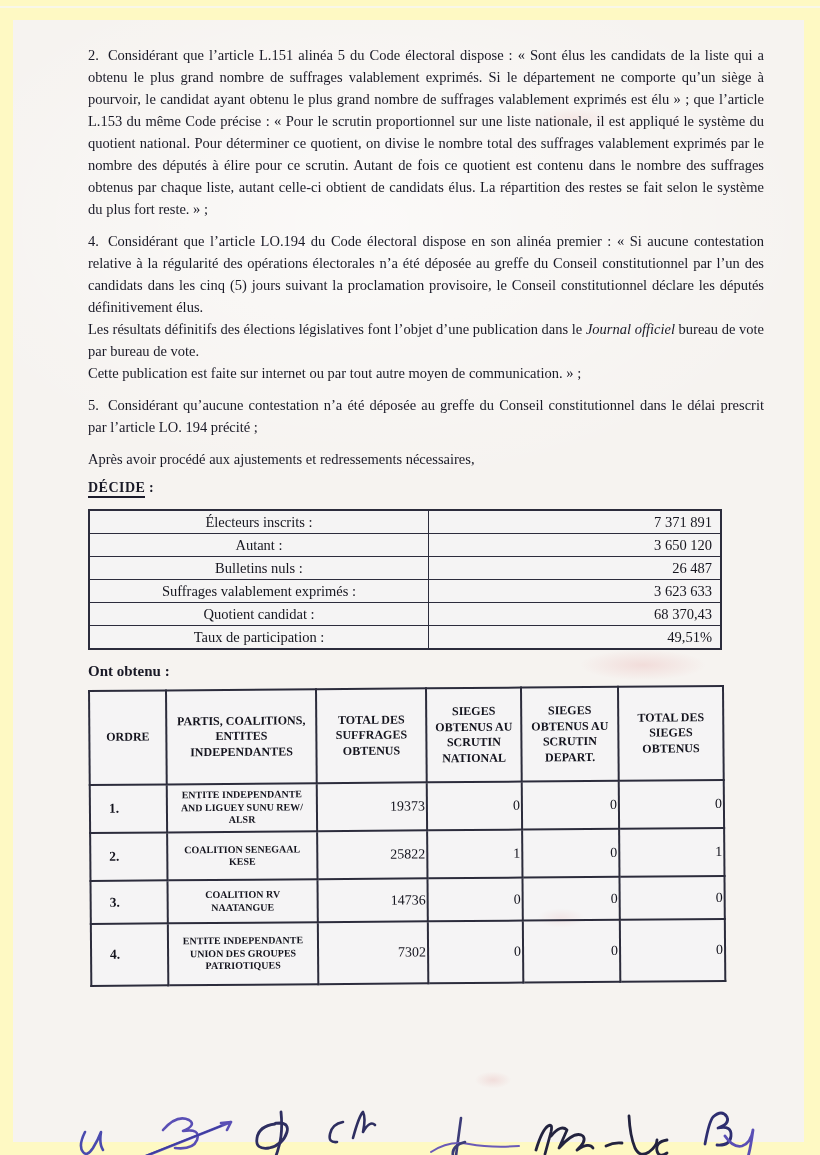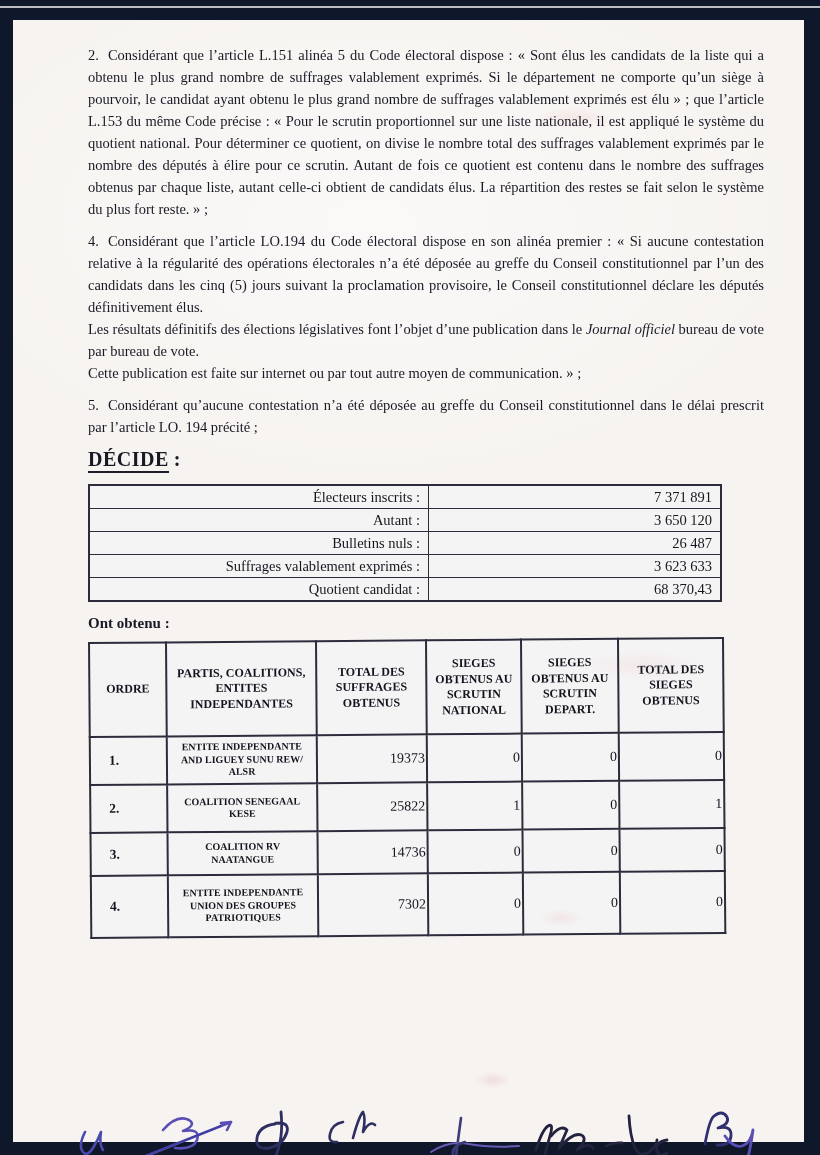--- a/index.html
+++ b/index.html
@@ -1,52 +1,52 @@
 <!DOCTYPE html>
 <html><head>
 <meta charset="utf-8">
 <style>
   html,body{margin:0;padding:0;background:#000;}
   .scan{
-    position:relative;width:820px;height:1155px;background:#0f172a;
+    position:relative;width:820px;height:1155px;background:#fef9c3;
     overflow:hidden;font-family:"Liberation Serif","DejaVu Serif",serif;
   }
   .scan .edge-line{
     position:absolute;left:0;top:6px;width:100%;height:2px;
     background:rgba(245,245,245,.75);
   }
   .page{
     position:absolute;left:13px;top:20px;width:791px;height:1122px;
     background-color:#f6f3f0;
     background-image:
       radial-gradient(90px 22px at 630px 645px, rgba(224,130,130,.20), transparent 70%),
       radial-gradient(60px 16px at 560px 98px,  rgba(224,140,140,.14), transparent 70%),
       radial-gradient(34px 14px at 548px 898px, rgba(215,110,110,.22), transparent 70%),
       radial-gradient(26px 12px at 480px 1060px,rgba(215,110,110,.16), transparent 70%),
       radial-gradient(600px 360px at 45% 18%,   rgba(255,255,255,.55), transparent 75%);
   }
   .content{position:absolute;left:75px;top:24px;width:676px;color:#191926;}
   p.para{margin:0 0 10px;text-align:justify;font-size:14.5px;line-height:22px;}
   .pnum{margin-right:9px;}
   .apres{margin:2px 0 12px;}
-  .decide-line{margin:2px 0 13px;font-size:20px;font-weight:bold;}
+  .decide-line{margin:2px 0 13px;font-size:14px;font-weight:bold;}
   .decide-underline{border-bottom:2.4px solid #1c1c2c;padding-bottom:1px;letter-spacing:.5px;}
   .article-para{margin:0 0 8px;}
   b.inlinehead{font-weight:bold;}
   i.joff{font-style:italic;}
 
   table.stats{
     border-collapse:collapse;width:634px;margin:2px 0 13px;
     border:2.4px solid #2c2c3c;background:rgba(244,246,249,.45);
   }
   table.stats td{
     border:1.9px solid #2c2c3c;font-size:14.5px;line-height:18px;
     padding:1px 8px;height:20px;color:#16161f;
   }
-  table.stats td.lbl{width:322px;text-align:right;}
+  table.stats td.lbl{width:322px;text-align:center;}
   table.stats td.val{text-align:right;}
 
   .ont{margin:12px 0 10px;font-weight:bold;font-size:15px;}
 
   table.results{
     border-collapse:collapse;width:634px;table-layout:fixed;
     border:2.6px solid #2c2c3c;background:rgba(243,246,249,.5);
     transform:rotate(-0.45deg);transform-origin:0 0;color:#14141e;
   }
   table.results th,table.results td{border:2px solid #2c2c3c;}
@@ -77,20 +77,21 @@
 
       <p class="para"><span class="pnum">2.</span><span>Considérant que l’article L.151 alinéa 5 du Code électoral dispose : « Sont élus les candidats de la liste qui a obtenu le plus grand nombre de suffrages valablement exprimés. Si le département ne comporte qu’un siège à pourvoir, le candidat ayant obtenu le plus grand nombre de suffrages valablement exprimés est élu » ; que l’article L.153 du même Code précise : « Pour le scrutin proportionnel sur une liste nationale, il est appliqué le système du quotient national. Pour déterminer ce quotient, on divise le nombre total des suffrages valablement exprimés par le nombre des députés à élire pour ce scrutin. Autant de fois ce quotient est contenu dans le nombre des suffrages obtenus par chaque liste, autant celle-ci obtient de candidats élus. La répartition des restes se fait selon le système du plus fort reste. » ;</span></p>
 
 
       <p class="para"><span class="pnum">4.</span><span>Considérant que l’article LO.194 du Code électoral dispose en son alinéa premier : « Si aucune contestation relative à la régularité des opérations électorales n’a été déposée au greffe du Conseil constitutionnel par l’un des candidats dans les cinq (5) jours suivant la proclamation provisoire, le Conseil constitutionnel déclare les députés définitivement élus.</span><br>
         <span>Les résultats définitifs des élections législatives font l’objet d’une publication dans le </span><i class="joff">Journal officiel</i><span> bureau de vote par bureau de vote.</span><br>
         <span>Cette publication est faite sur internet ou par tout autre moyen de communication. » ;</span></p>
 
       <p class="para"><span class="pnum">5.</span><span>Considérant qu’aucune contestation n’a été déposée au greffe du Conseil constitutionnel dans le délai prescrit par l’article LO. 194 précité ;</span></p>
 
+      <p class="para apres">Après avoir procédé aux ajustements et redressements nécessaires,</p>
 
       <p class="decide-line"><span class="decide-underline">DÉCIDE</span><span> :</span></p>
 
 
       <table class="stats">
         <tbody>
           <tr>
             <td class="lbl">Électeurs inscrits :</td>
             <td class="val">7 371 891</td>
           </tr>
@@ -102,20 +103,24 @@
             <td class="lbl">Bulletins nuls :</td>
             <td class="val">26 487</td>
           </tr>
           <tr>
             <td class="lbl">Suffrages valablement exprimés :</td>
             <td class="val">3 623 633</td>
           </tr>
           <tr>
             <td class="lbl">Quotient candidat :</td>
             <td class="val">68 370,43</td>
+          </tr>
+          <tr>
+            <td class="lbl">Taux de participation :</td>
+            <td class="val">49,51%</td>
           </tr>
         </tbody>
       </table>
 
       <p class="ont">Ont obtenu :</p>
 
       <table class="results">
         <colgroup>
           <col style="width:77px">
             <col style="width:150px">

